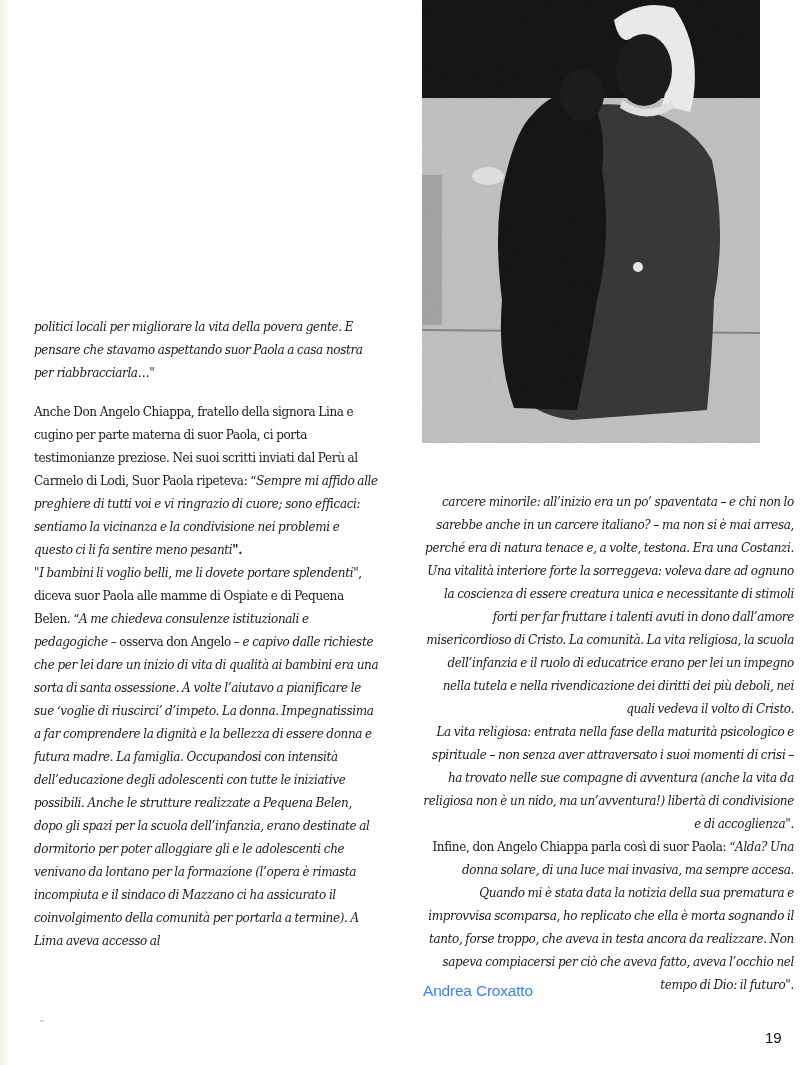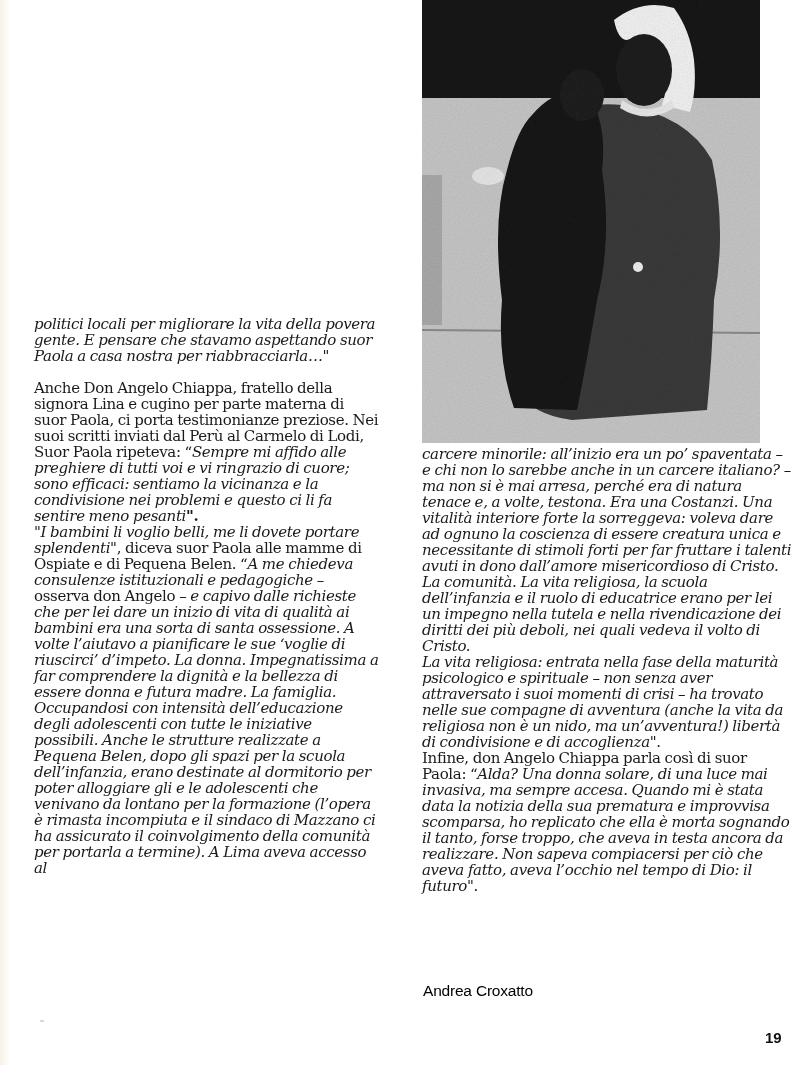--- a/index.html
+++ b/index.html
@@ -16,37 +16,38 @@
       font-family: "DejaVu Serif", "Liberation Serif", serif;
     }
     .page-edge {
       position: absolute;
       left: 0; top: 0;
       width: 10px; height: 1065px;
       background: linear-gradient(to right, #f6f1e6, #ffffff);
     }
     .col {
       position: absolute;
-      font-size: 15px;
-      line-height: 16px;
+      font-size: 12px;
+      line-height: 23px;
       letter-spacing: -0.35px;
       word-spacing: -0.5px;
     }
     .col p {
       margin: 0;
     }
     .col-left {
       left: 34px;
       top: 316px;
       width: 345px;
     }
     .col-right {
       left: 422px;
-      top: 446px;
+      top: 491px;
       width: 372px;
+      text-align: right;
     }
     .gap {
       height: 16px;
     }
     .it { font-style: italic; }
     .bold-dot { font-weight: bold; }
 
     .photo {
       position: absolute;
       left: 422px;
@@ -57,29 +58,29 @@
       overflow: hidden;
     }
     .photo svg { display: block; }
 
     .author {
       position: absolute;
       left: 423px;
       top: 982px;
       font-family: "Liberation Sans", "DejaVu Sans", sans-serif;
       font-size: 15.5px;
-      color: #000000;
+      color: #3b82f6;
       letter-spacing: -0.2px;
     }
     .page-number {
       position: absolute;
       left: 765px;
       top: 1029px;
       font-family: "Liberation Sans", "DejaVu Sans", sans-serif;
-      font-weight: bold;
+      font-weight: normal;
       font-size: 15px;
       color: #111;
     }
     .speck {
       position: absolute;
       left: 40px;
       top: 1020px;
       width: 4px;
       height: 2px;
       background: #d8d8d8;

